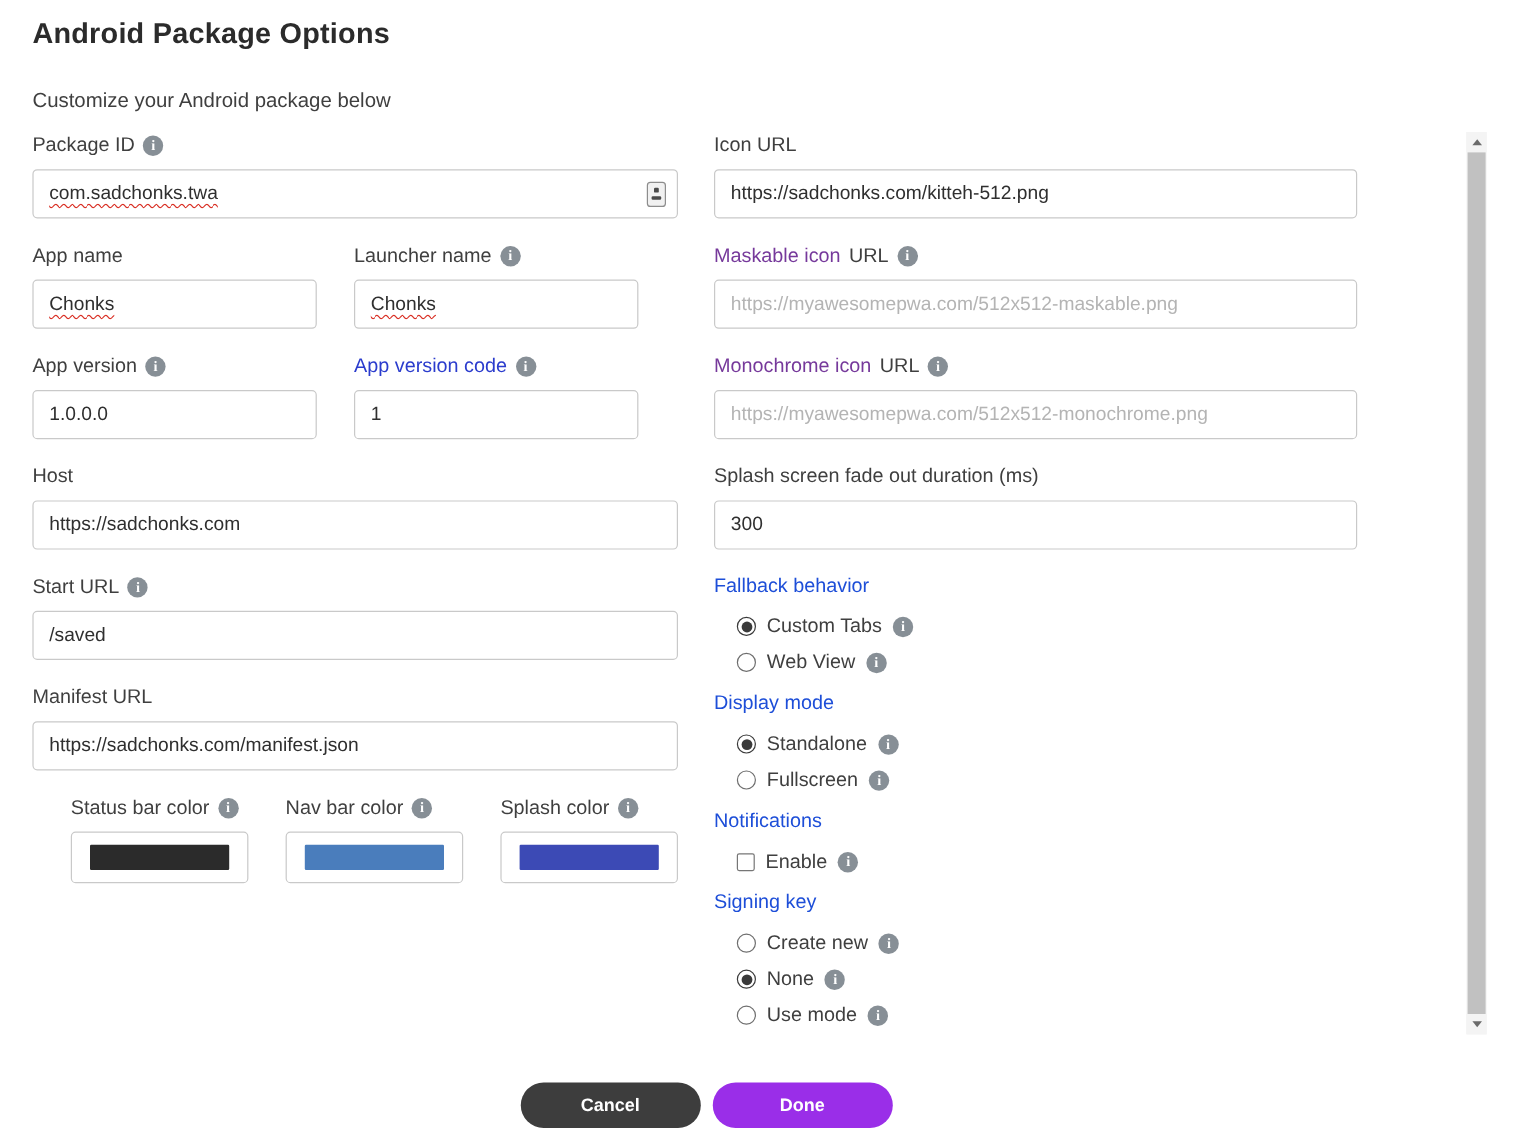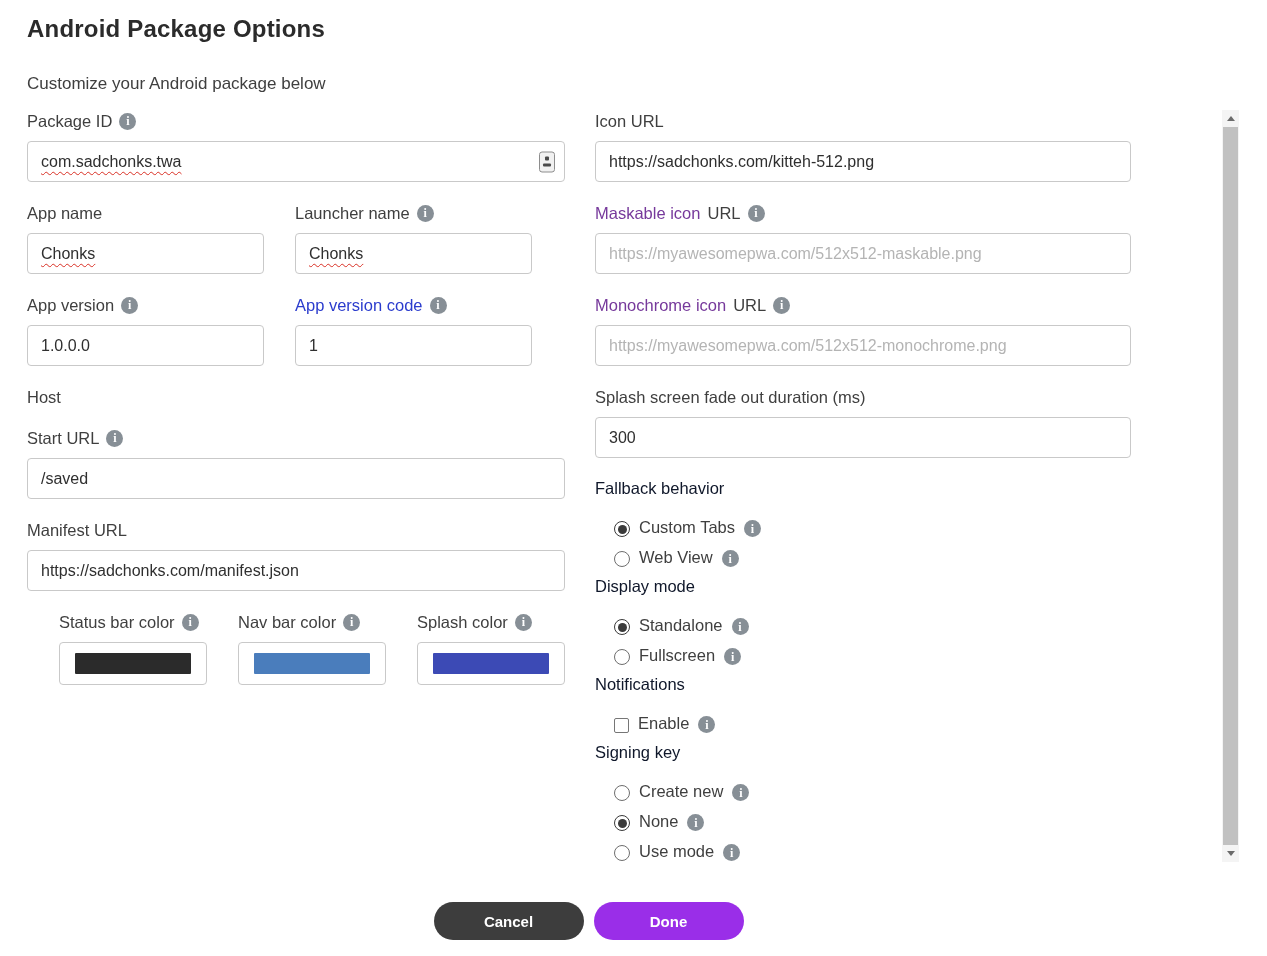--- a/index.html
+++ b/index.html
@@ -69,23 +69,23 @@
   .row3 { display: flex; gap: 31px; justify-content: flex-end; }
   .row3 .field { width: 148px; margin-bottom: 0; }
 
   .swatchbox {
     height: 43px; border: 1px solid #c9c9c9; border-radius: 4px;
     padding: 10px 15px; background: #fff;
   }
   .swatch { width: 100%; height: 100%; border-radius: 1px; }
 
   .group { margin-bottom: 10px; }
-  .gtitle { font-size: 16.5px; color: #0f172a; height: 20px; margin-bottom: 8px; }
+  .gtitle { font-size: 16.5px; color: #1d4ed8; height: 20px; margin-bottom: 8px; }
   .opt {
-    display: flex; align-items: flex-end; gap: 9px;
+    display: flex; align-items: center; gap: 9px;
     padding-left: 19px; height: 30px; font-size: 16.5px; color: #3f3f3f;
     white-space: nowrap;
   }
   .radio {
     width: 16px; height: 16px; border: 1px solid #6e6e6e; border-radius: 50%;
     position: relative; flex: 0 0 auto; background: #fff;
   }
   .radio.sel { border-color: #3a3a3a; }
   .radio.sel::after {
     content: ""; position: absolute; left: 2.5px; top: 2.5px;
@@ -193,20 +193,23 @@
       <div class="input">
         <span>1</span>
       </div>
     </div>
   </div>
 
   <div class="field">
     <div class="flabel">
       <span>Host</span>
     </div>
+    <div class="input">
+      <span>https://sadchonks.com</span>
+    </div>
   </div>
 
   <div class="field">
     <div class="flabel">
       <span>Start URL</span>
       <span class="info"></span>
     </div>
     <div class="input">
       <span>/saved</span>
     </div>

